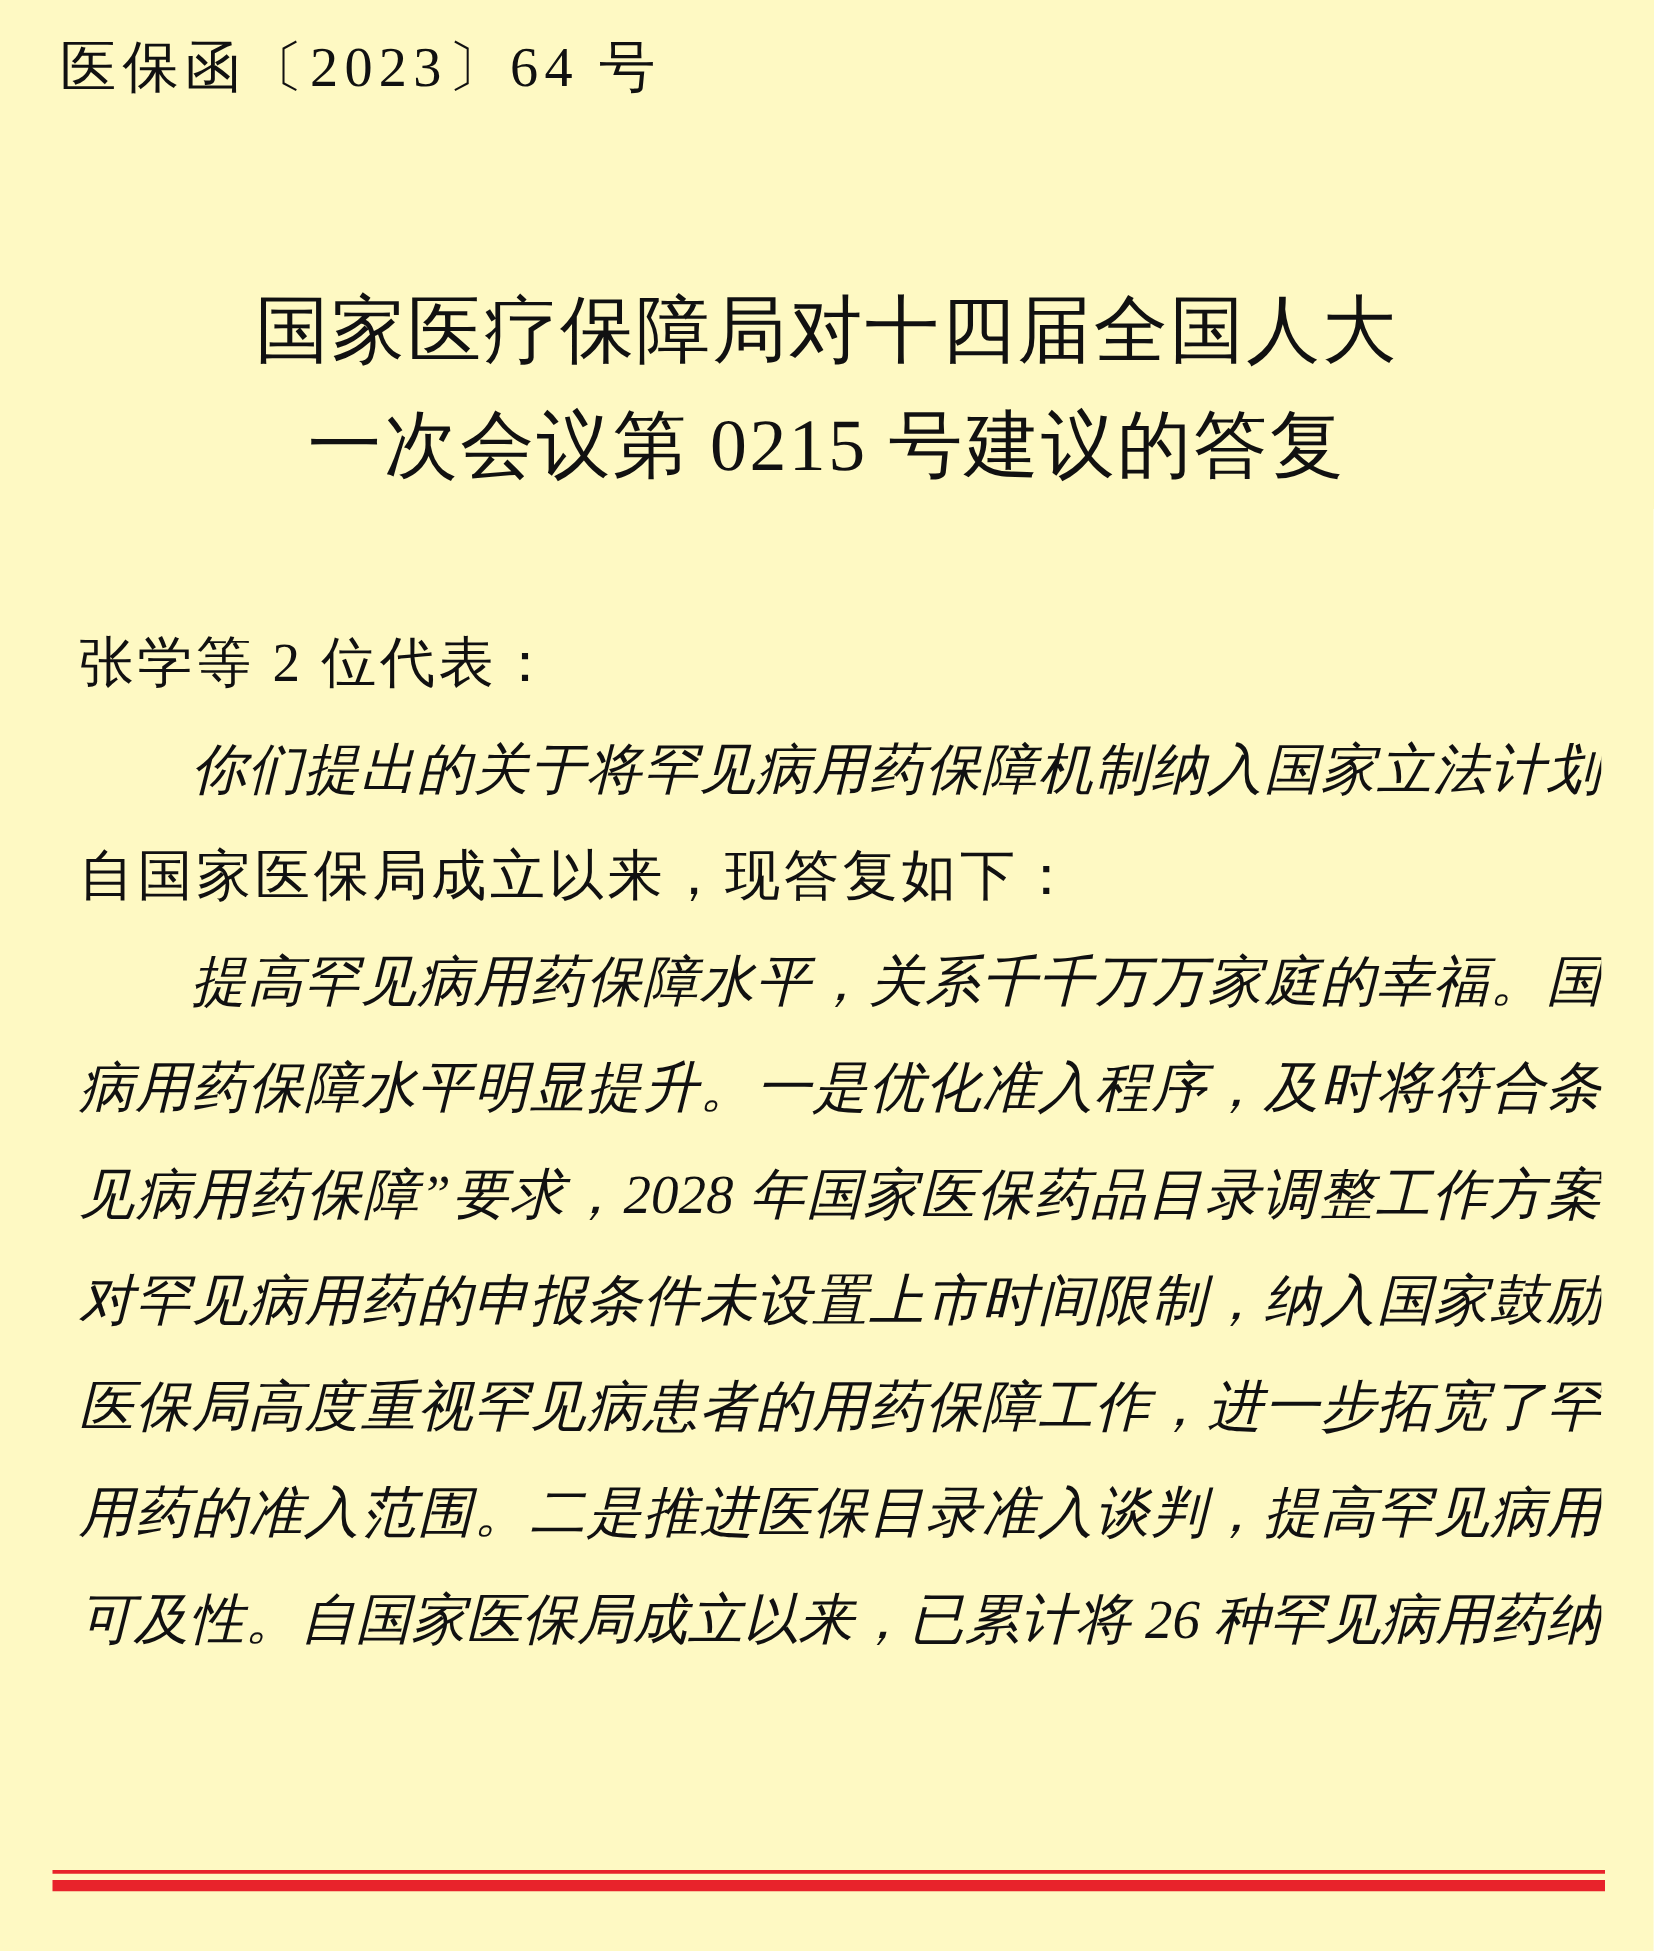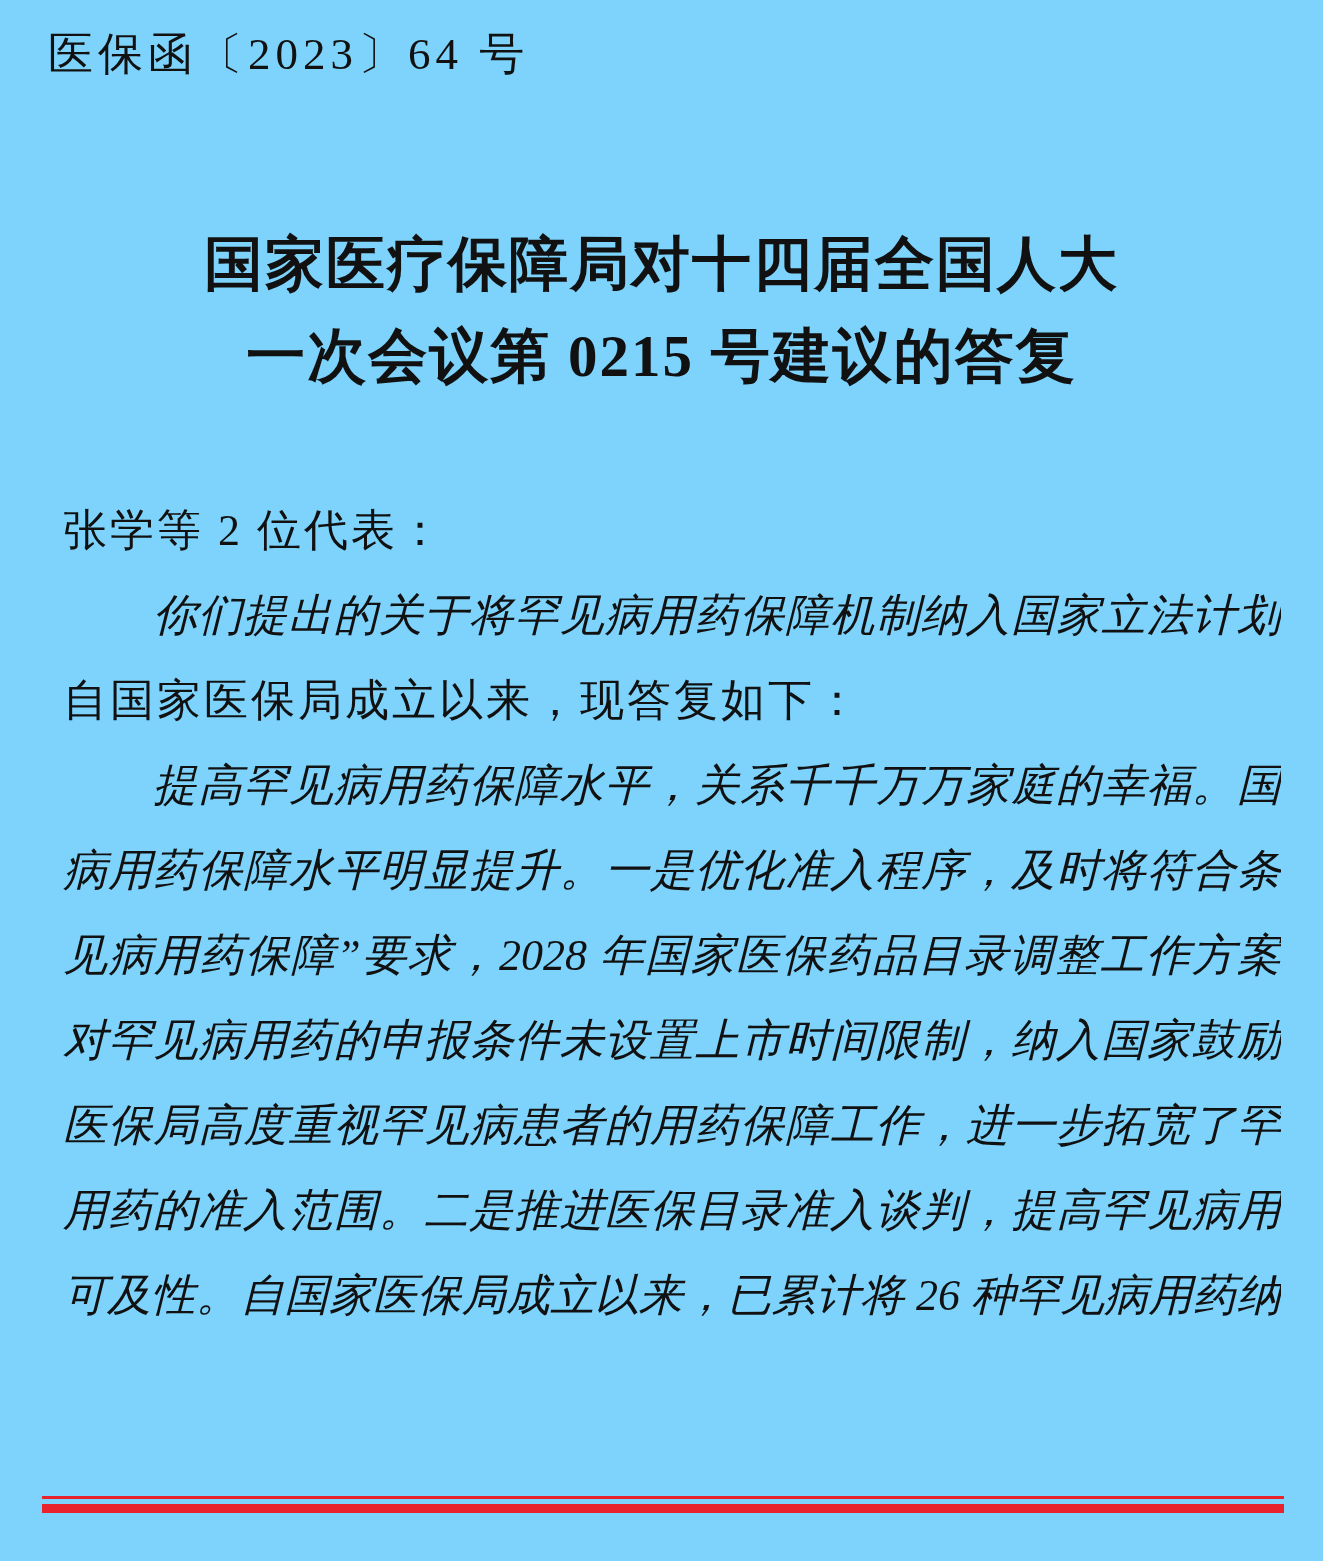--- a/index.html
+++ b/index.html
@@ -4,41 +4,41 @@
 <style>
   html, body {
     margin: 0;
     padding: 0;
     background: #ffffff;
   }
   .page {
     position: relative;
     width: 1323px;
     height: 1561px;
-    background: #7dd3fc;
+    background: #fef9c3;
     overflow: hidden;
     color: #111111;
     font-family: "Liberation Serif", "DejaVu Serif", serif;
   }
   .doc-number {
     position: absolute;
     left: 48px;
     top: 28px;
     font-size: 45px;
     line-height: 52px;
     letter-spacing: 5px;
     white-space: nowrap;
   }
   .title-block {
     position: absolute;
     top: 218px;
     left: 0;
     width: 100%;
     text-align: center;
-    font-weight: bold;
+    font-weight: normal;
     font-size: 59px;
     line-height: 92px;
     letter-spacing: 2px;
   }
   .body-block {
     position: absolute;
     left: 45px;
     top: 488px;
     width: 1236px;
     font-size: 44px;

